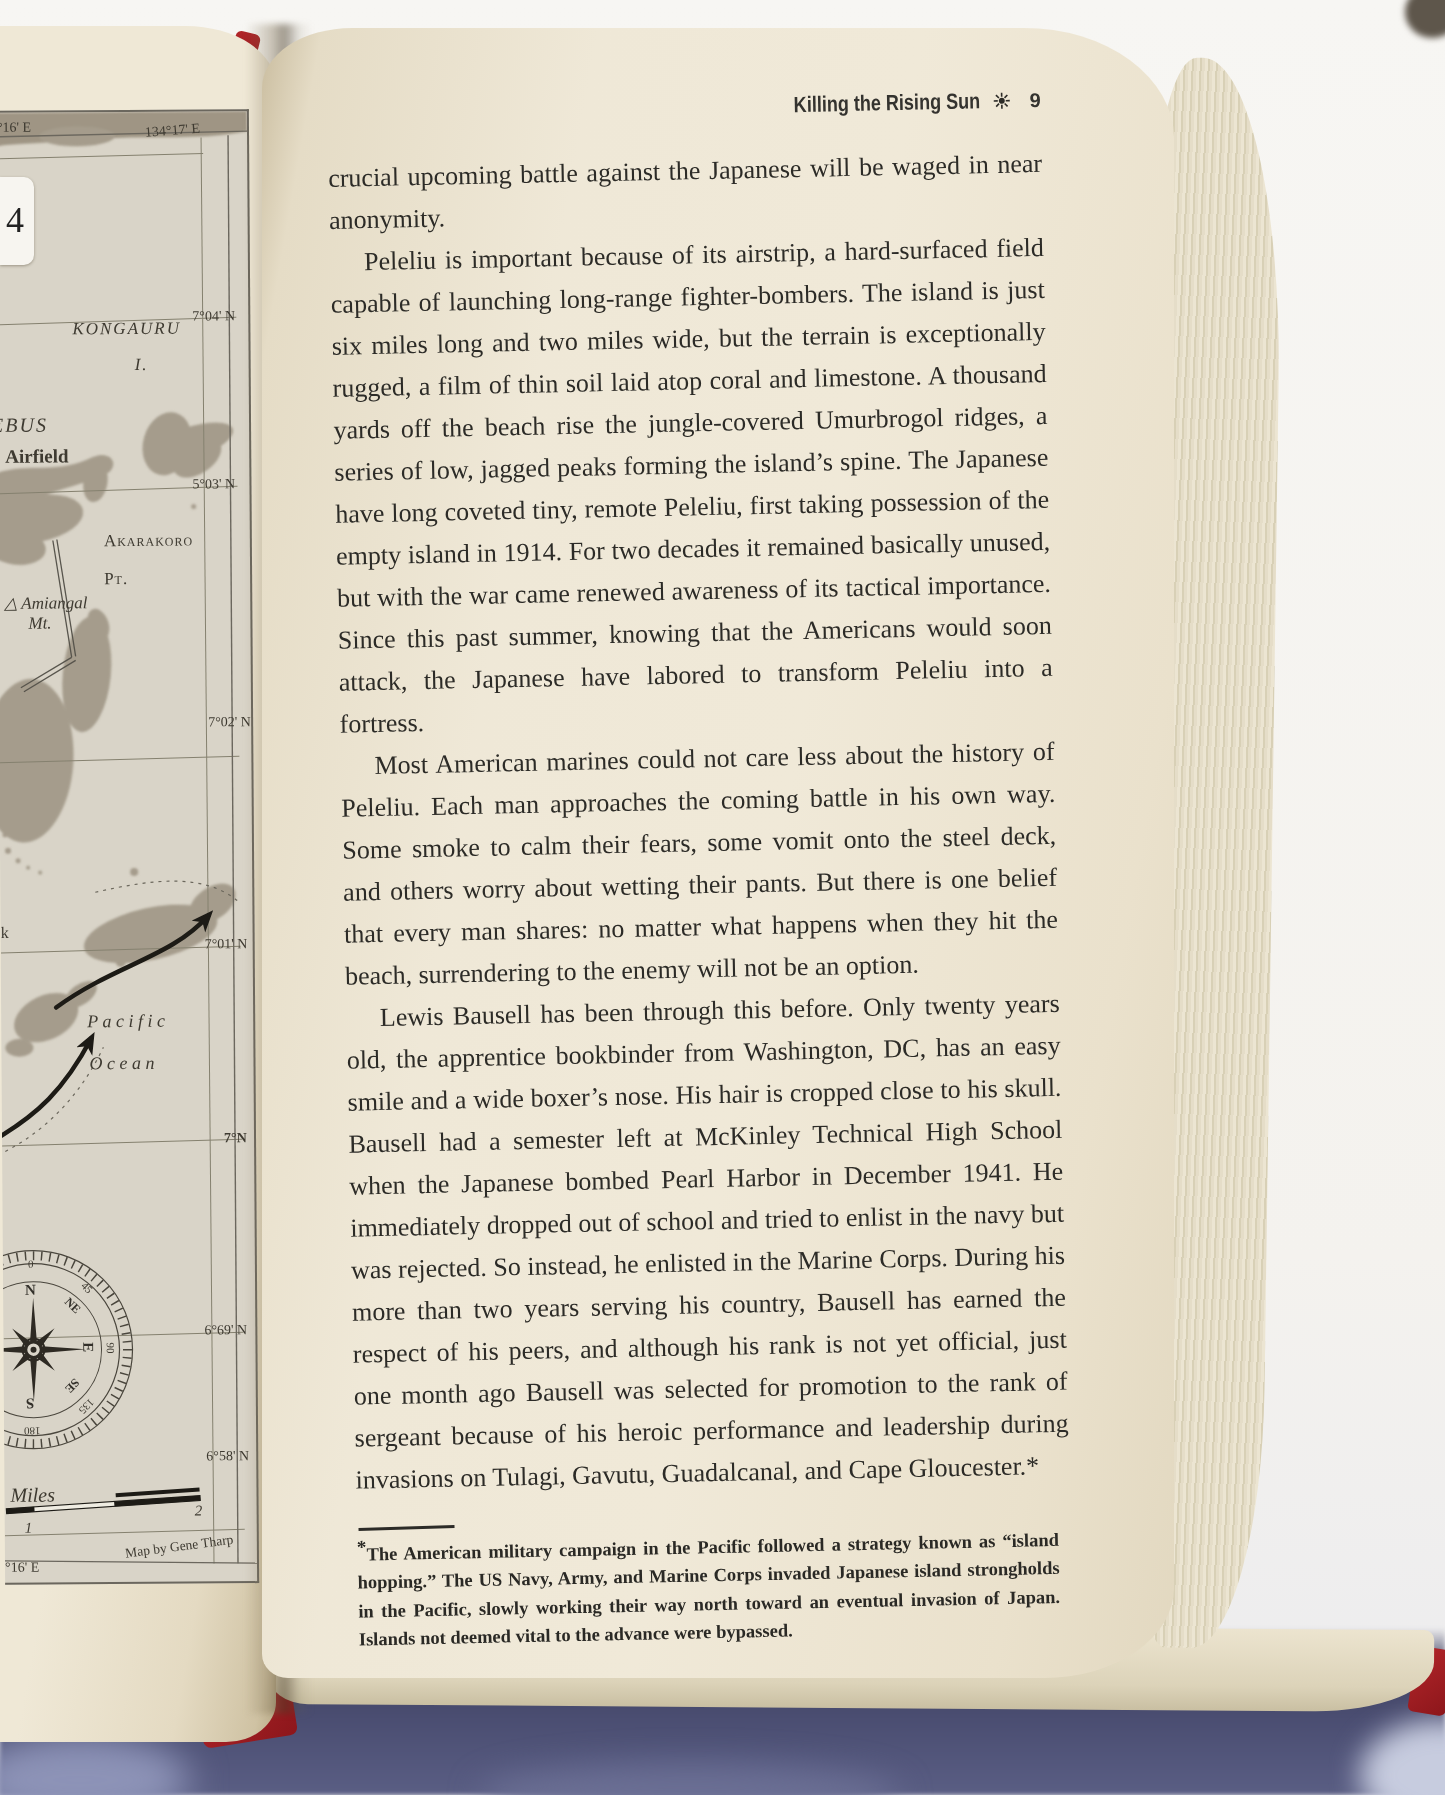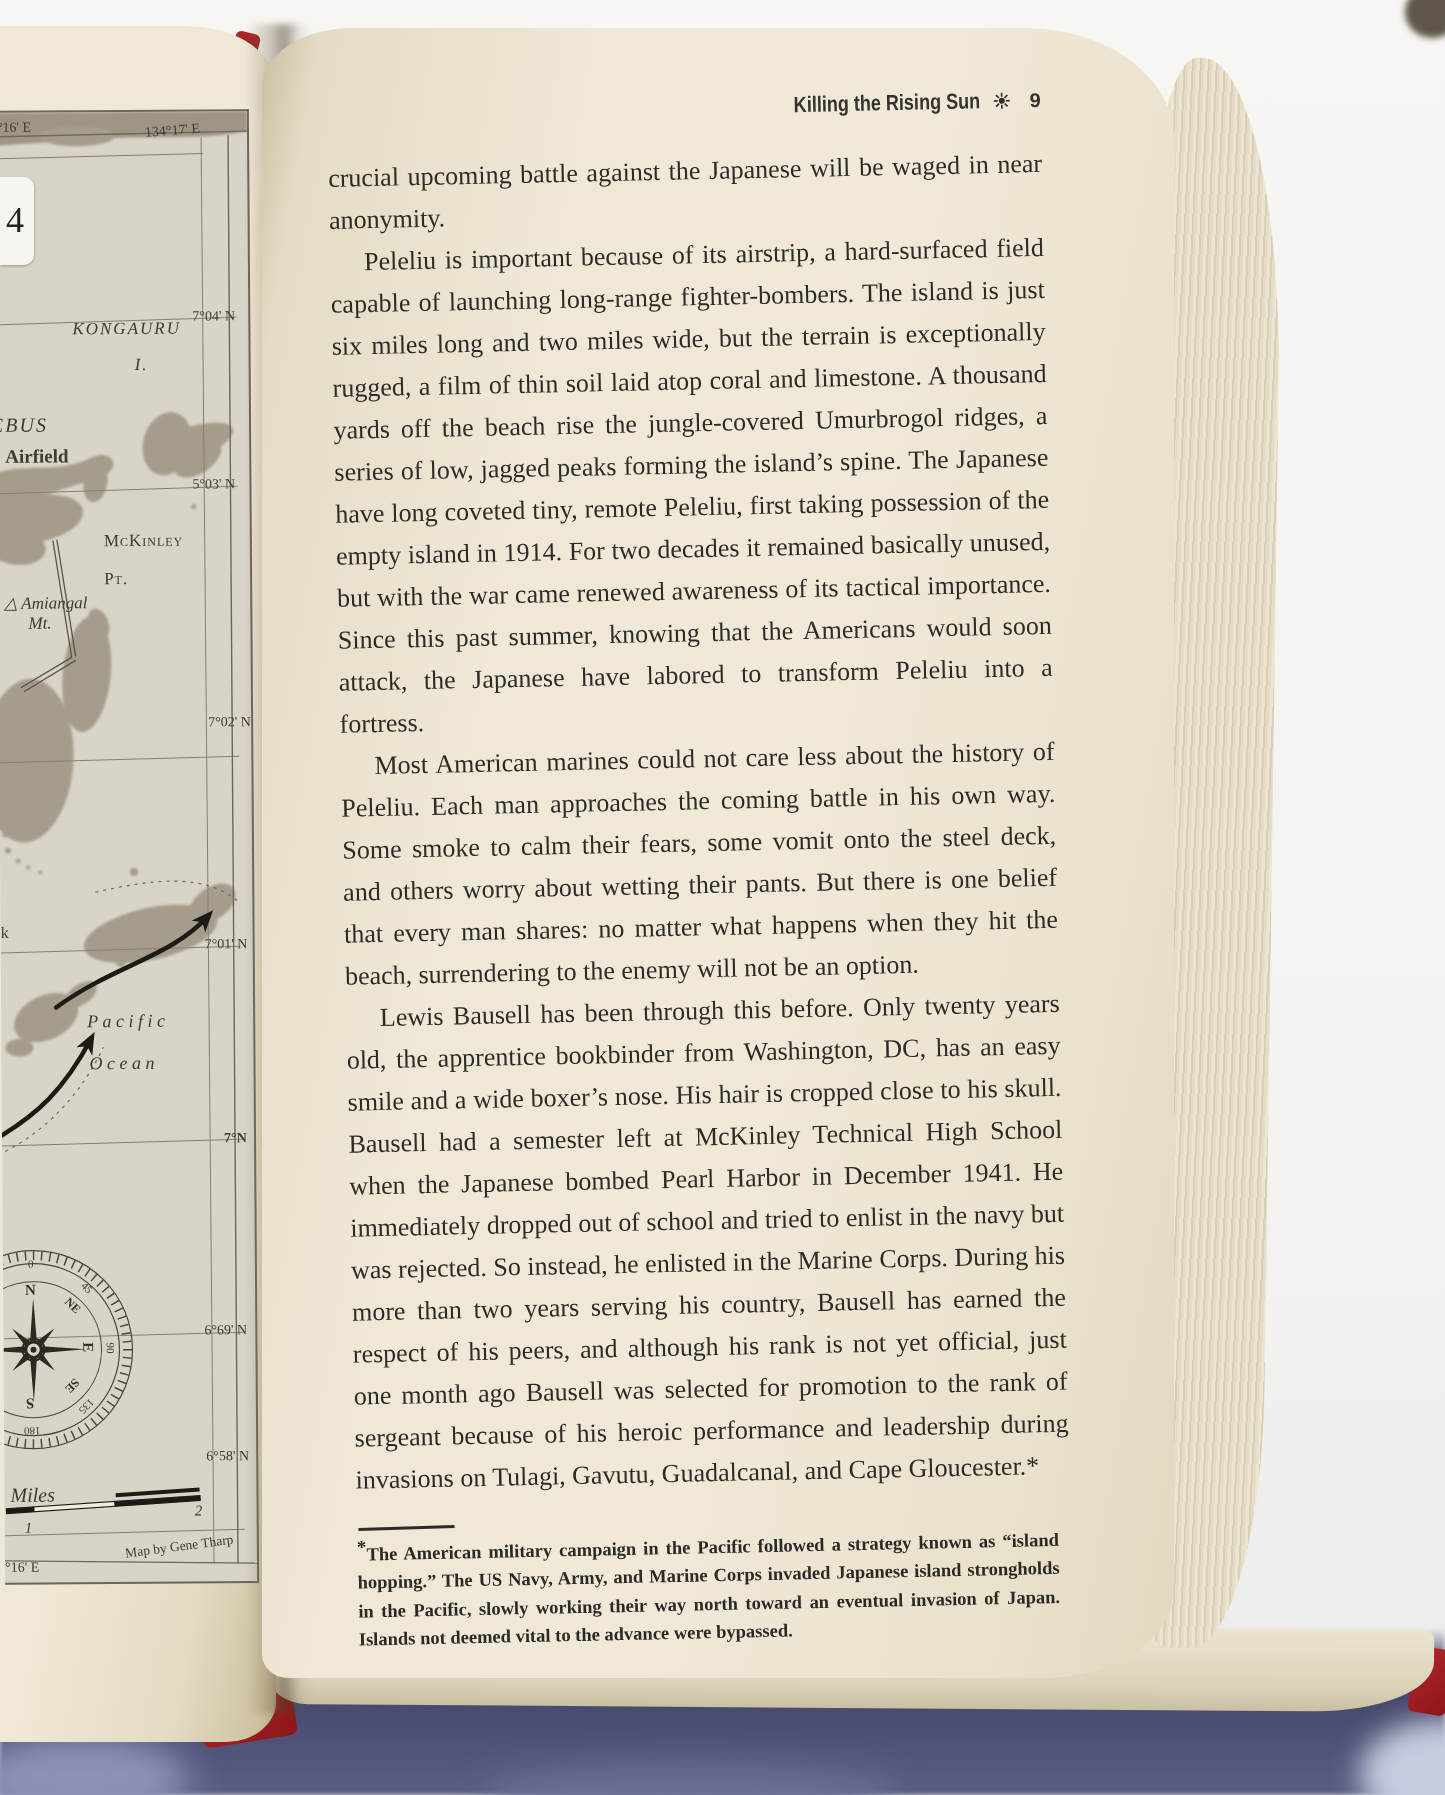--- a/index.html
+++ b/index.html
@@ -183,21 +183,21 @@
       <span class="mlab grid-lab" style="left:204px;top:826px;">7°01' N</span>
       <span class="mlab grid-lab" style="left:222px;top:1020px;font-weight:bold;">7°N</span>
       <span class="mlab grid-lab" style="left:201px;top:1212px;">6°69' N</span>
       <span class="mlab grid-lab" style="left:202px;top:1338px;">6°58' N</span>
       <span class="mlab grid-lab" style="left:0px;top:1448px;">°16' E</span>
 
       <span class="mlab island-caps" style="left:76px;top:208px;">KONGAURU</span>
       <span class="mlab island-caps" style="left:138px;top:244px;">I.</span>
       <span class="mlab island-caps" style="left:-6px;top:302px;font-size:20px;">EBUS</span>
       <span class="mlab" style="left:8px;top:334px;font-weight:bold;font-size:19px;">Airfield</span>
-      <span class="mlab smallcaps" style="left:106px;top:420px;">McKinley</span>
+      <span class="mlab smallcaps" style="left:106px;top:420px;">Akarakoro</span>
       <span class="mlab smallcaps" style="left:106px;top:446px;margin-top:12px;">Pt.</span>
       <span class="mlab ital" style="left:6px;top:482px;font-size:17px;">△ Amiangal</span>
       <span class="mlab ital" style="left:30px;top:502px;font-size:17px;">Mt.</span>
       <span class="mlab" style="left:0px;top:812px;font-size:16px;">k</span>
       <span class="mlab ital" style="left:58px;top:900px;font-size:18px;margin-left:28px;">P a c i f i c</span>
       <span class="mlab ital" style="left:88px;top:942px;font-size:18px;">O c e a n</span>
 
       <span class="mlab ital" style="left:6px;top:1372px;font-size:20px;">Miles</span>
       <span class="mlab ital" style="left:20px;top:1408px;font-size:15px;">1</span>
       <span class="mlab ital" style="left:190px;top:1392px;font-size:15px;">2</span>

